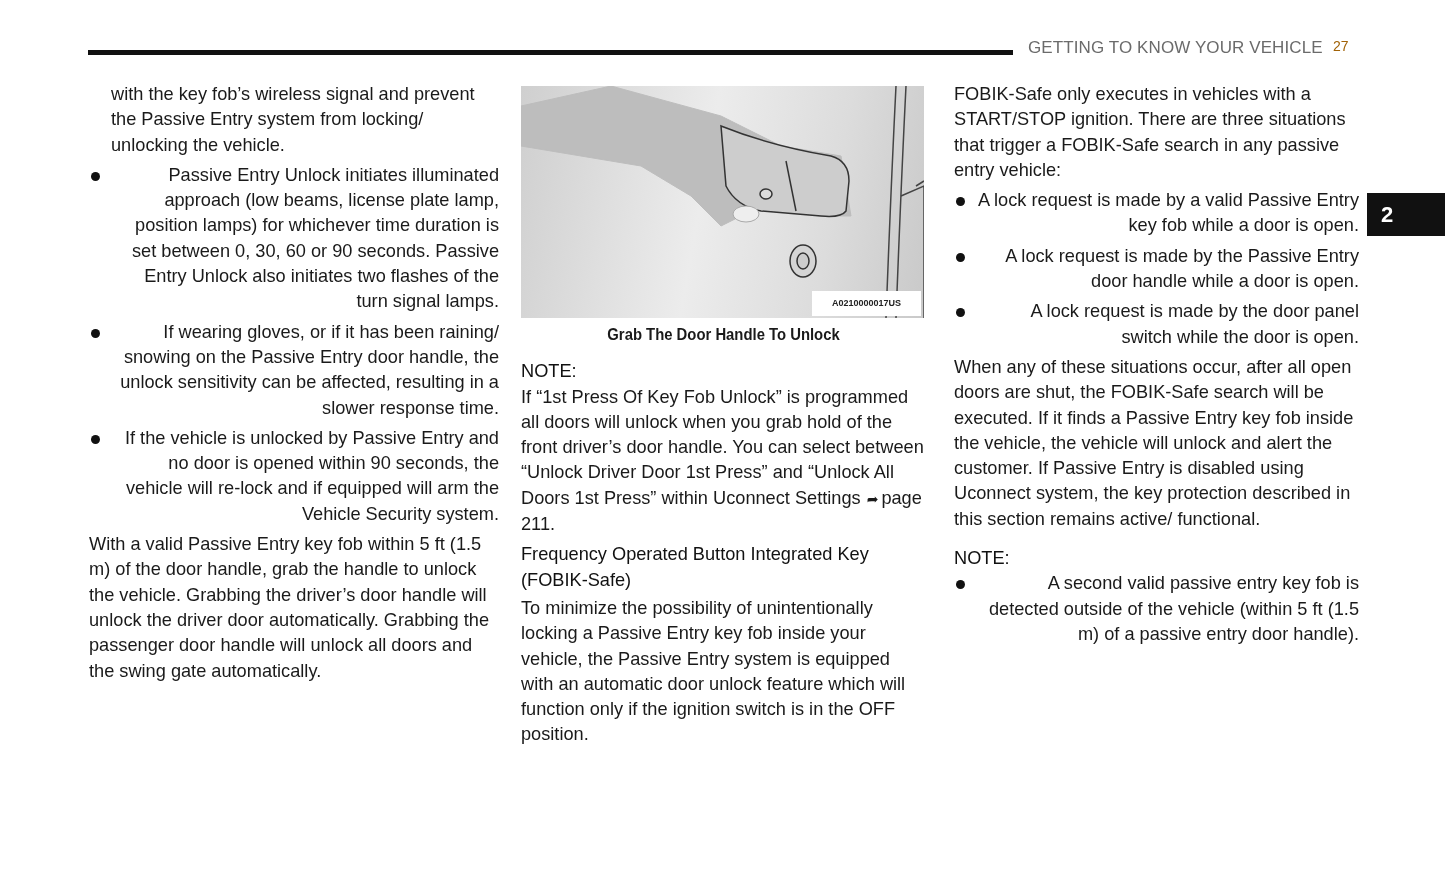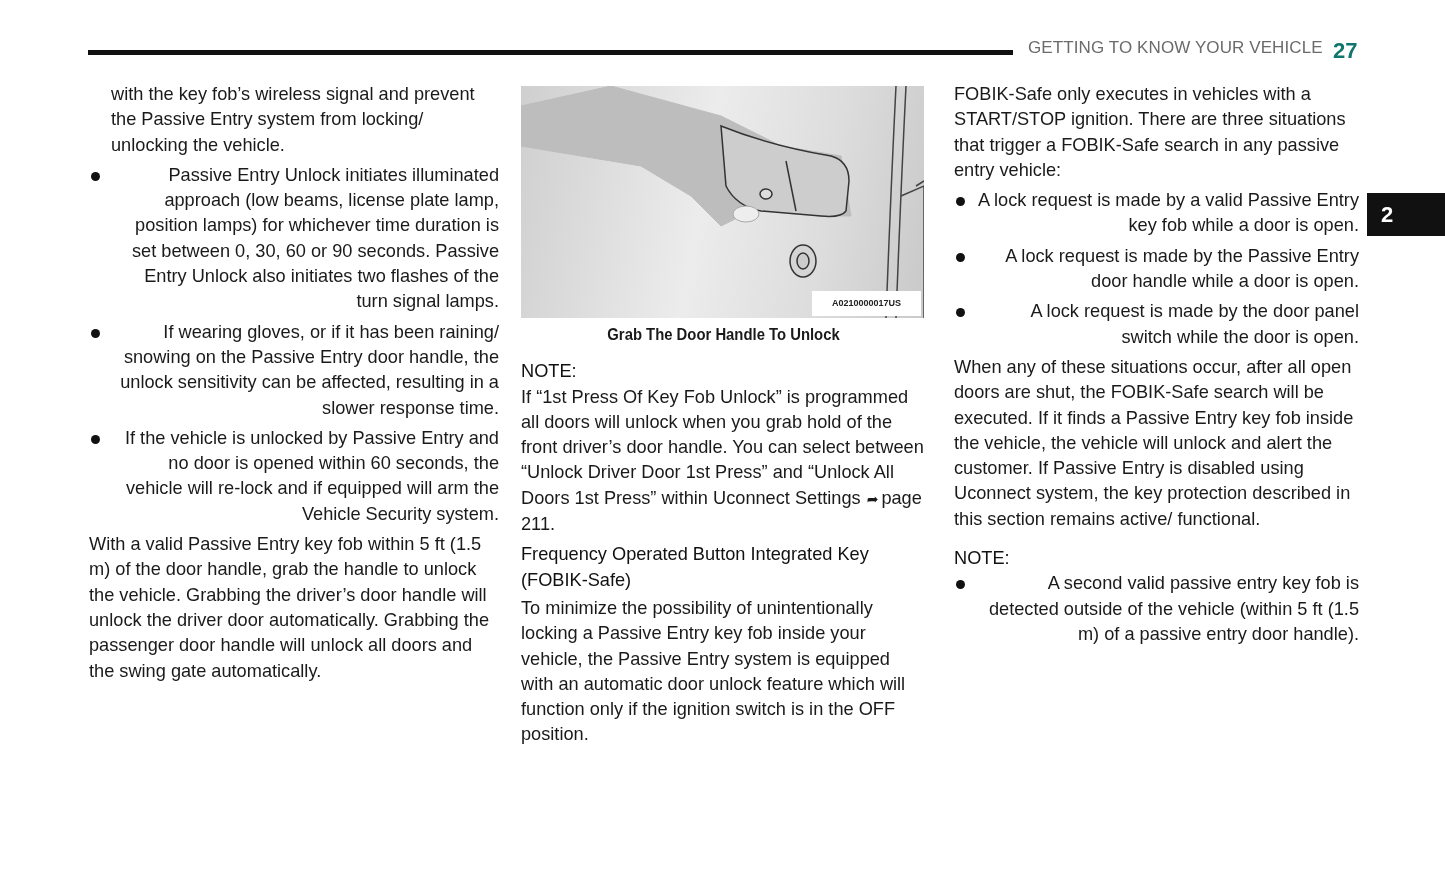--- a/index.html
+++ b/index.html
@@ -1,20 +1,20 @@
 <!DOCTYPE html>
 <html><head>
 <meta charset="utf-8">
 <style>
   html, body { margin:0; padding:0; background:#ffffff; }
   body { width:1445px; height:874px; position:relative; overflow:hidden;
          font-family:"Liberation Sans", "DejaVu Sans", sans-serif; color:#1a1a1a; }
   .rule { position:absolute; left:88px; top:50px; width:925px; height:5px; background:#111; }
   .hdr { position:absolute; top:38px; left:1028px; font-size:17px; color:#6b6b6b; letter-spacing:0.1px; }
-  .pg { position:absolute; top:38px; left:1333px; font-size:22px; color:#0f766e; font-weight:bold; }
+  .pg { position:absolute; top:38px; left:1333px; font-size:14px; color:#a16207; font-weight:normal; }
   .tab { position:absolute; left:1367px; top:193px; width:78px; height:43px; background:#111; color:#fff;
          font-weight:bold; font-size:22px; line-height:43px; padding-left:14px; box-sizing:border-box; }
   .col { position:absolute; top:82px; font-size:18.2px; line-height:25.3px; }
   .c1 { left:89px; width:410px; }
   .c2 { left:521px; width:405px; }
   .c3 { left:954px; width:405px; }
   p { margin:0 0 5px 0; }
   .indent { padding-left:22px; }
   ul { list-style:none; margin:0; padding:0; }
   li { position:relative; padding-left:22px; margin-bottom:5px;text-align:right; }
@@ -34,21 +34,21 @@
 <div class="rule"></div>
 <div class="hdr">GETTING TO KNOW YOUR VEHICLE</div>
 <div class="pg">27</div>
 <div class="tab">2</div>
 
 <div class="col c1">
   <p class="indent">with the key fob’s wireless signal and prevent the Passive Entry system from locking/ unlocking the vehicle.</p>
   <ul>
     <li>Passive Entry Unlock initiates illuminated approach (low beams, license plate lamp, position lamps) for whichever time duration is set between 0, 30, 60 or 90 seconds. Passive Entry Unlock also initiates two flashes of the turn signal lamps.</li>
     <li>If wearing gloves, or if it has been raining/ snowing on the Passive Entry door handle, the unlock sensitivity can be affected, resulting in a slower response time.</li>
-    <li>If the vehicle is unlocked by Passive Entry and no door is opened within 60 seconds, the vehicle will re-lock and if equipped will arm the Vehicle Security system.</li>
+    <li>If the vehicle is unlocked by Passive Entry and no door is opened within 90 seconds, the vehicle will re-lock and if equipped will arm the Vehicle Security system.</li>
   </ul>
   <p>With a valid Passive Entry key fob within 5 ft (1.5 m) of the door handle, grab the handle to unlock the vehicle. Grabbing the driver’s door handle will unlock the driver door automatically. Grabbing the passenger door handle will unlock all doors and the swing gate automatically.</p>
 </div>
 
 <div class="col c2">
   <div class="fig">
     <svg width="403" height="232" viewBox="0 0 403 232">
       <path d="M0 20 L90 0 L200 30 L260 60 L320 70 L330 130 L300 130 L240 120 L200 140 L170 110 L120 80 L0 60 Z" fill="#bdbdbd" stroke="#bdbdbd"></path>
       <path d="M200 40 Q250 60 310 70 Q328 75 328 95 L325 125 Q320 132 300 130 L240 125 Q215 120 205 100 Z" fill="#cdcdcd" stroke="#333" stroke-width="1.5"></path>
       <path d="M265 75 L275 125" stroke="#333" stroke-width="1.5"></path>

